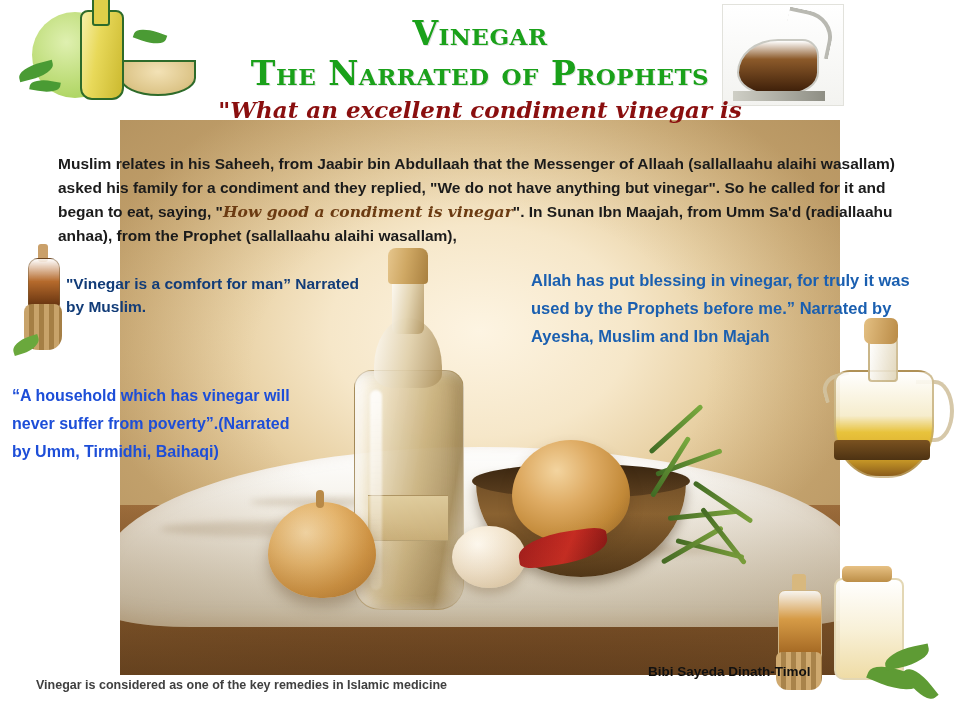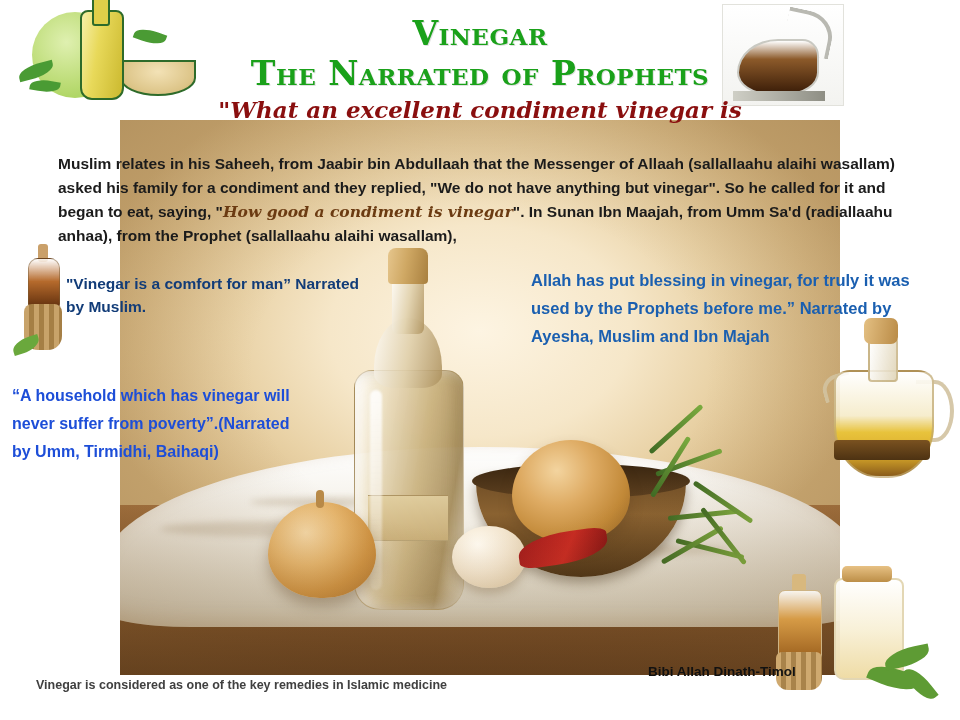--- a/index.html
+++ b/index.html
@@ -693,16 +693,16 @@
   </div>
 
   <div class="subtitle">"What an excellent condiment vinegar is</div>
 
   <div class="intro"><span>Muslim relates in his Saheeh, from Jaabir bin Abdullaah that the Messenger of Allaah (sallallaahu alaihi wasallam) asked his family for a condiment and they replied, "We do not have anything but vinegar". So he called for it and began to eat, saying, "</span><span class="em">How good a condiment is vinegar</span><span>". In Sunan Ibn Maajah, from Umm Sa'd (radiallaahu anhaa), from the Prophet (sallallaahu alaihi wasallam),</span></div>
 
   <div class="quote-muslim">"Vinegar is a comfort for man” Narrated by Muslim.</div>
   <div class="quote-allah">Allah has put blessing in vinegar, for truly it was used by the Prophets before me.” Narrated by Ayesha, Muslim and Ibn Majah</div>
   <div class="quote-household">“A household  which has vinegar will never suffer from poverty”.(Narrated  by Umm, Tirmidhi,  Baihaqi)</div>
 
-  <div class="author">Bibi Allah Dinath-Timol</div>
+  <div class="author">Bibi Sayeda Dinath-Timol</div>
   <div class="footnote">Vinegar is considered as one of the key remedies in Islamic medicine</div>
 
 </div>
 
 </body></html>

